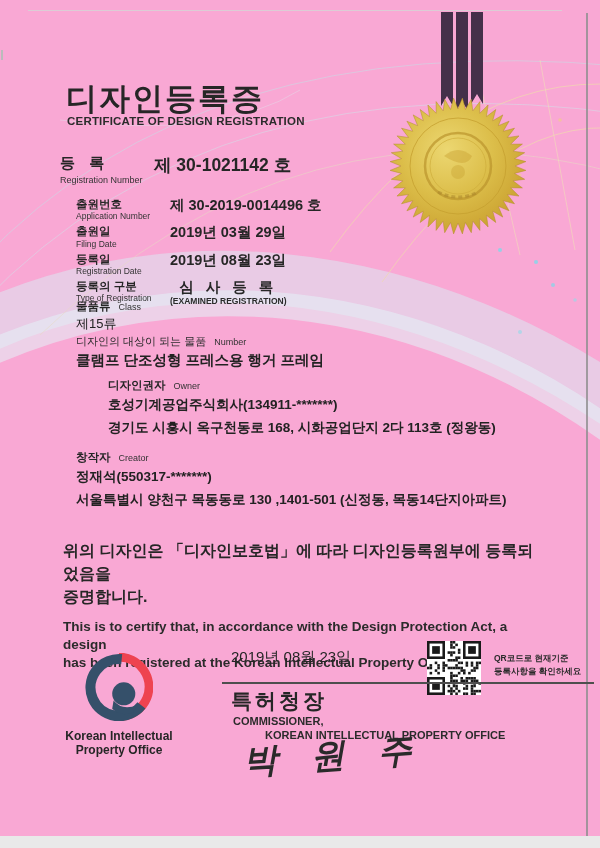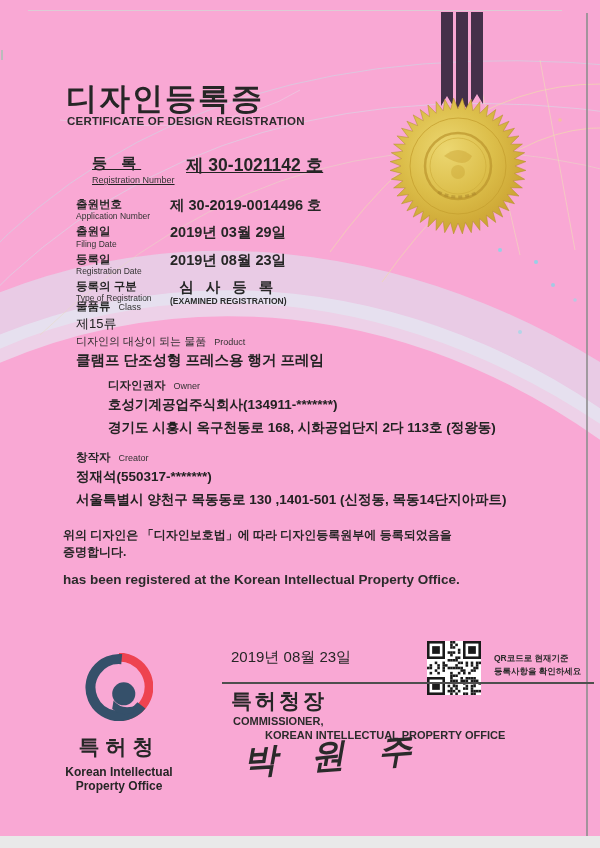--- a/index.html
+++ b/index.html
@@ -11,21 +11,21 @@
   }
   .abs{position:absolute;}
   .bgsvg{position:absolute;left:0;top:0;z-index:0;}
   .z1{z-index:1;}
 
   
   .title-ko{left:66px;top:78px;font-size:31px;font-weight:bold;letter-spacing:2px;color:#262626;}
   .title-en{left:67px;top:115px;font-size:11.5px;font-weight:bold;letter-spacing:0.2px;color:#2b2b2b;}
 
   
-  .regblock{left:92px;top:154px;display:flex;text-decoration:underline;}
+  .regblock{left:60px;top:154px;display:flex;}
   .regblock .lblcol{width:94px;}
   .reg-ko{font-size:15px;font-weight:bold;letter-spacing:5px;color:#262626;}
   .reg-en{font-size:9px;color:#333;margin-top:2px;}
   .reg-val{font-size:17.5px;font-weight:bold;color:#262626;margin-top:-1px;}
 
   
   .fields{left:76px;top:198px;}
   .fieldrow{display:flex;margin-bottom:4px;}
   .fieldrow .lblcol{width:94px;}
   .f-ko{font-size:11.5px;font-weight:bold;color:#262626;line-height:1.15;}
@@ -45,21 +45,21 @@
   
   .party{left:76px;top:378px;line-height:1.3;margin-left:32px;}
   .party2{left:76px;top:450px;line-height:1.3;}
   .party .hd,.party2 .hd{font-size:11.5px;color:#262626;}
   .party .hd b,.party2 .hd b{font-weight:bold;}
   .party .nm,.party2 .nm{font-size:13.5px;font-weight:bold;margin-top:3px;}
   .party .ad,.party2 .ad{font-size:13.5px;font-weight:bold;margin-top:6px;}
 
   
   .stmt{left:63px;top:527px;width:486px;}
-  .stmt-ko{font-size:12px;font-weight:bold;color:#262626;line-height:1.45;}
+  .stmt-ko{font-size:16px;font-weight:bold;color:#262626;line-height:1.45;margin-top:12px;}
   .stmt-en{font-size:13.5px;font-weight:bold;color:#2b2b2b;line-height:1.35;margin-top:9px;}
 
   
   .issue-date{left:231px;top:648px;font-size:15px;color:#262626;}
   .qrwrap{left:427px;top:641px;}
   .qrnote{left:494px;top:652px;width:104px;font-size:8.5px;font-weight:bold;color:#2b2b2b;line-height:1.55;}
   .divider{left:222px;top:682px;width:372px;height:2px;background:#4e4e4e;}
   .comm-ko{left:231px;top:687px;font-size:21px;font-weight:bold;letter-spacing:3px;color:#262626;}
   .comm-en1{left:233px;top:715px;font-size:11px;font-weight:bold;color:#2b2b2b;}
   .comm-en2{left:233px;top:729px;font-size:11px;font-weight:bold;color:#2b2b2b;padding-left:32px;}
@@ -175,21 +175,21 @@
       </div>
     </div>
   </div>
 
   <div class="abs classblock z1">
     <div>
       <span class="inline-lbl">물품류</span><span class="inline-en">Class</span>
     </div>
     <div class="class-val">제15류</div>
     <div class="prod-lbl">
-      <span>디자인의 대상이 되는 물품</span><span class="inline-en">Product</span>
+      <span>디자인의 대상이 되는 물품</span><span class="inline-en">Number</span>
     </div>
     <div class="prod-val">클램프 단조성형 프레스용 행거 프레임</div>
   </div>
 
   <div class="abs party z1">
     <div class="hd">
       <b>디자인권자</b><span class="inline-en">Owner</span>
     </div>
     <div class="nm">호성기계공업주식회사(134911-*******)</div>
     <div class="ad">경기도 시흥시 옥구천동로 168, 시화공업단지 2다 113호 (정왕동)</div>
@@ -202,20 +202,21 @@
     <div class="nm">정재석(550317-*******)</div>
     <div class="ad">서울특별시 양천구 목동동로 130 ,1401-501 (신정동, 목동14단지아파트)</div>
   </div>
 
   <div class="abs stmt z1">
     <div class="stmt-ko">
       <div>위의 디자인은 「디자인보호법」에 따라 디자인등록원부에 등록되었음을</div>
       <div>증명합니다.</div>
     </div>
     <div class="stmt-en">
+      <div>This is to certify that, in accordance with the Design Protection Act, a design</div>
       <div>has been registered at the Korean Intellectual Property Office.</div>
     </div>
   </div>
 
   <div class="abs issue-date z1">2019년 08월 23일</div>
 
   <svg class="abs qrwrap z1" width="54" height="54" viewBox="0 0 21 21">
     <rect x="0" y="0" width="21" height="21" fill="#fff"></rect>
     <g id="qr-mods" fill="#1a1a1a">
         <rect x="9" y="0" width="1" height="1"></rect>
@@ -346,20 +347,19 @@
   <div class="abs comm-en2 z1">KOREAN INTELLECTUAL PROPERTY OFFICE</div>
   <div class="abs sig z1">박 원 주</div>
 
   <div class="abs logoblock z1">
     <svg width="68" height="68" viewBox="0 0 100 100">
       <path d="M50,6 A44,44 0 0 1 91,66 A44,44 0 0 1 55,93" stroke="#ee4350" stroke-width="13" fill="none"></path>
       <path d="M54,9 A42,42 0 1 0 83,77" stroke="#35506a" stroke-width="15" fill="none"></path>
       <circle cx="57" cy="60" r="17" fill="#35506a"></circle>
       <path d="M42,70 Q55,86 78,76 L70,88 Q52,94 40,82 Z" fill="#35506a"></path>
     </svg>
-    <div class="office-ko">특허청</div>
     <div class="office-en">
       <div>Korean Intellectual</div>
       <div>Property Office</div>
     </div>
   </div>
 
 </div>
 
 </body></html>

